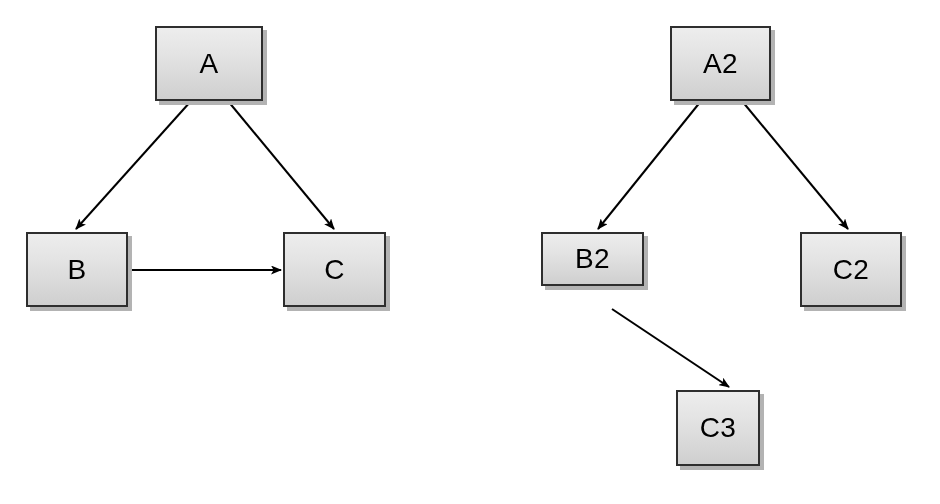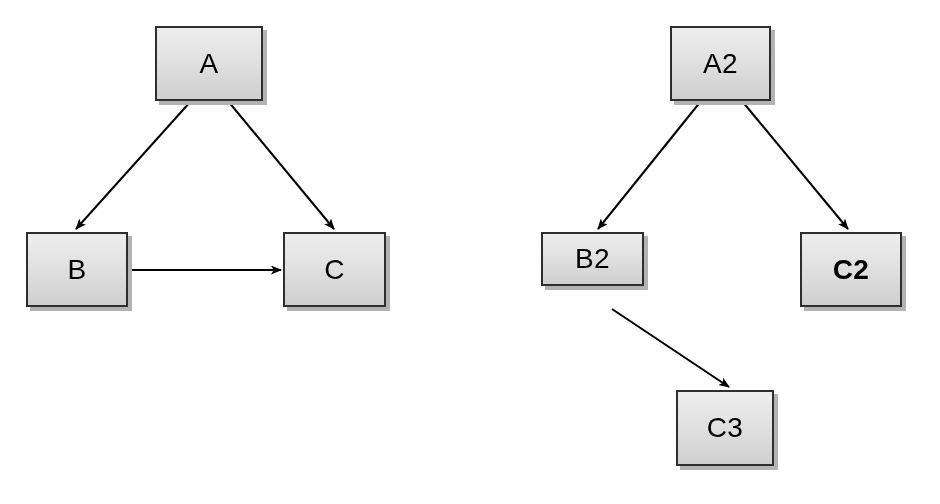--- a/index.html
+++ b/index.html
@@ -79,21 +79,21 @@
       </div>
       <div class="node" style="left: 283px; top: 232px; width: 103px; height: 75px;">
         <span class="node-label">C</span>
       </div>
       <div class="node" style="left: 670px; top: 26px; width: 101px; height: 75px; justify-content: center;">
         <span class="node-label">A2</span>
       </div>
       <div class="node" style="left: 541px; top: 232px; width: 103px; height: 54px;">
         <span class="node-label">B2</span>
       </div>
-      <div class="node" style="left: 800px; top: 232px; width: 102px; height: 75px; font-weight: bold;">
+      <div class="node" style="left: 800px; top: 232px; width: 102px; height: 75px;">
         <span class="node-label">C2</span>
       </div>
-      <div class="node" style="left: 676px; top: 390px; width: 98px; height: 76px;">
+      <div class="node" style="left: 676px; top: 390px; width: 84px; height: 76px;">
         <span class="node-label">C3</span>
       </div>
     </div>
 
 </div>
 
 </body></html>

